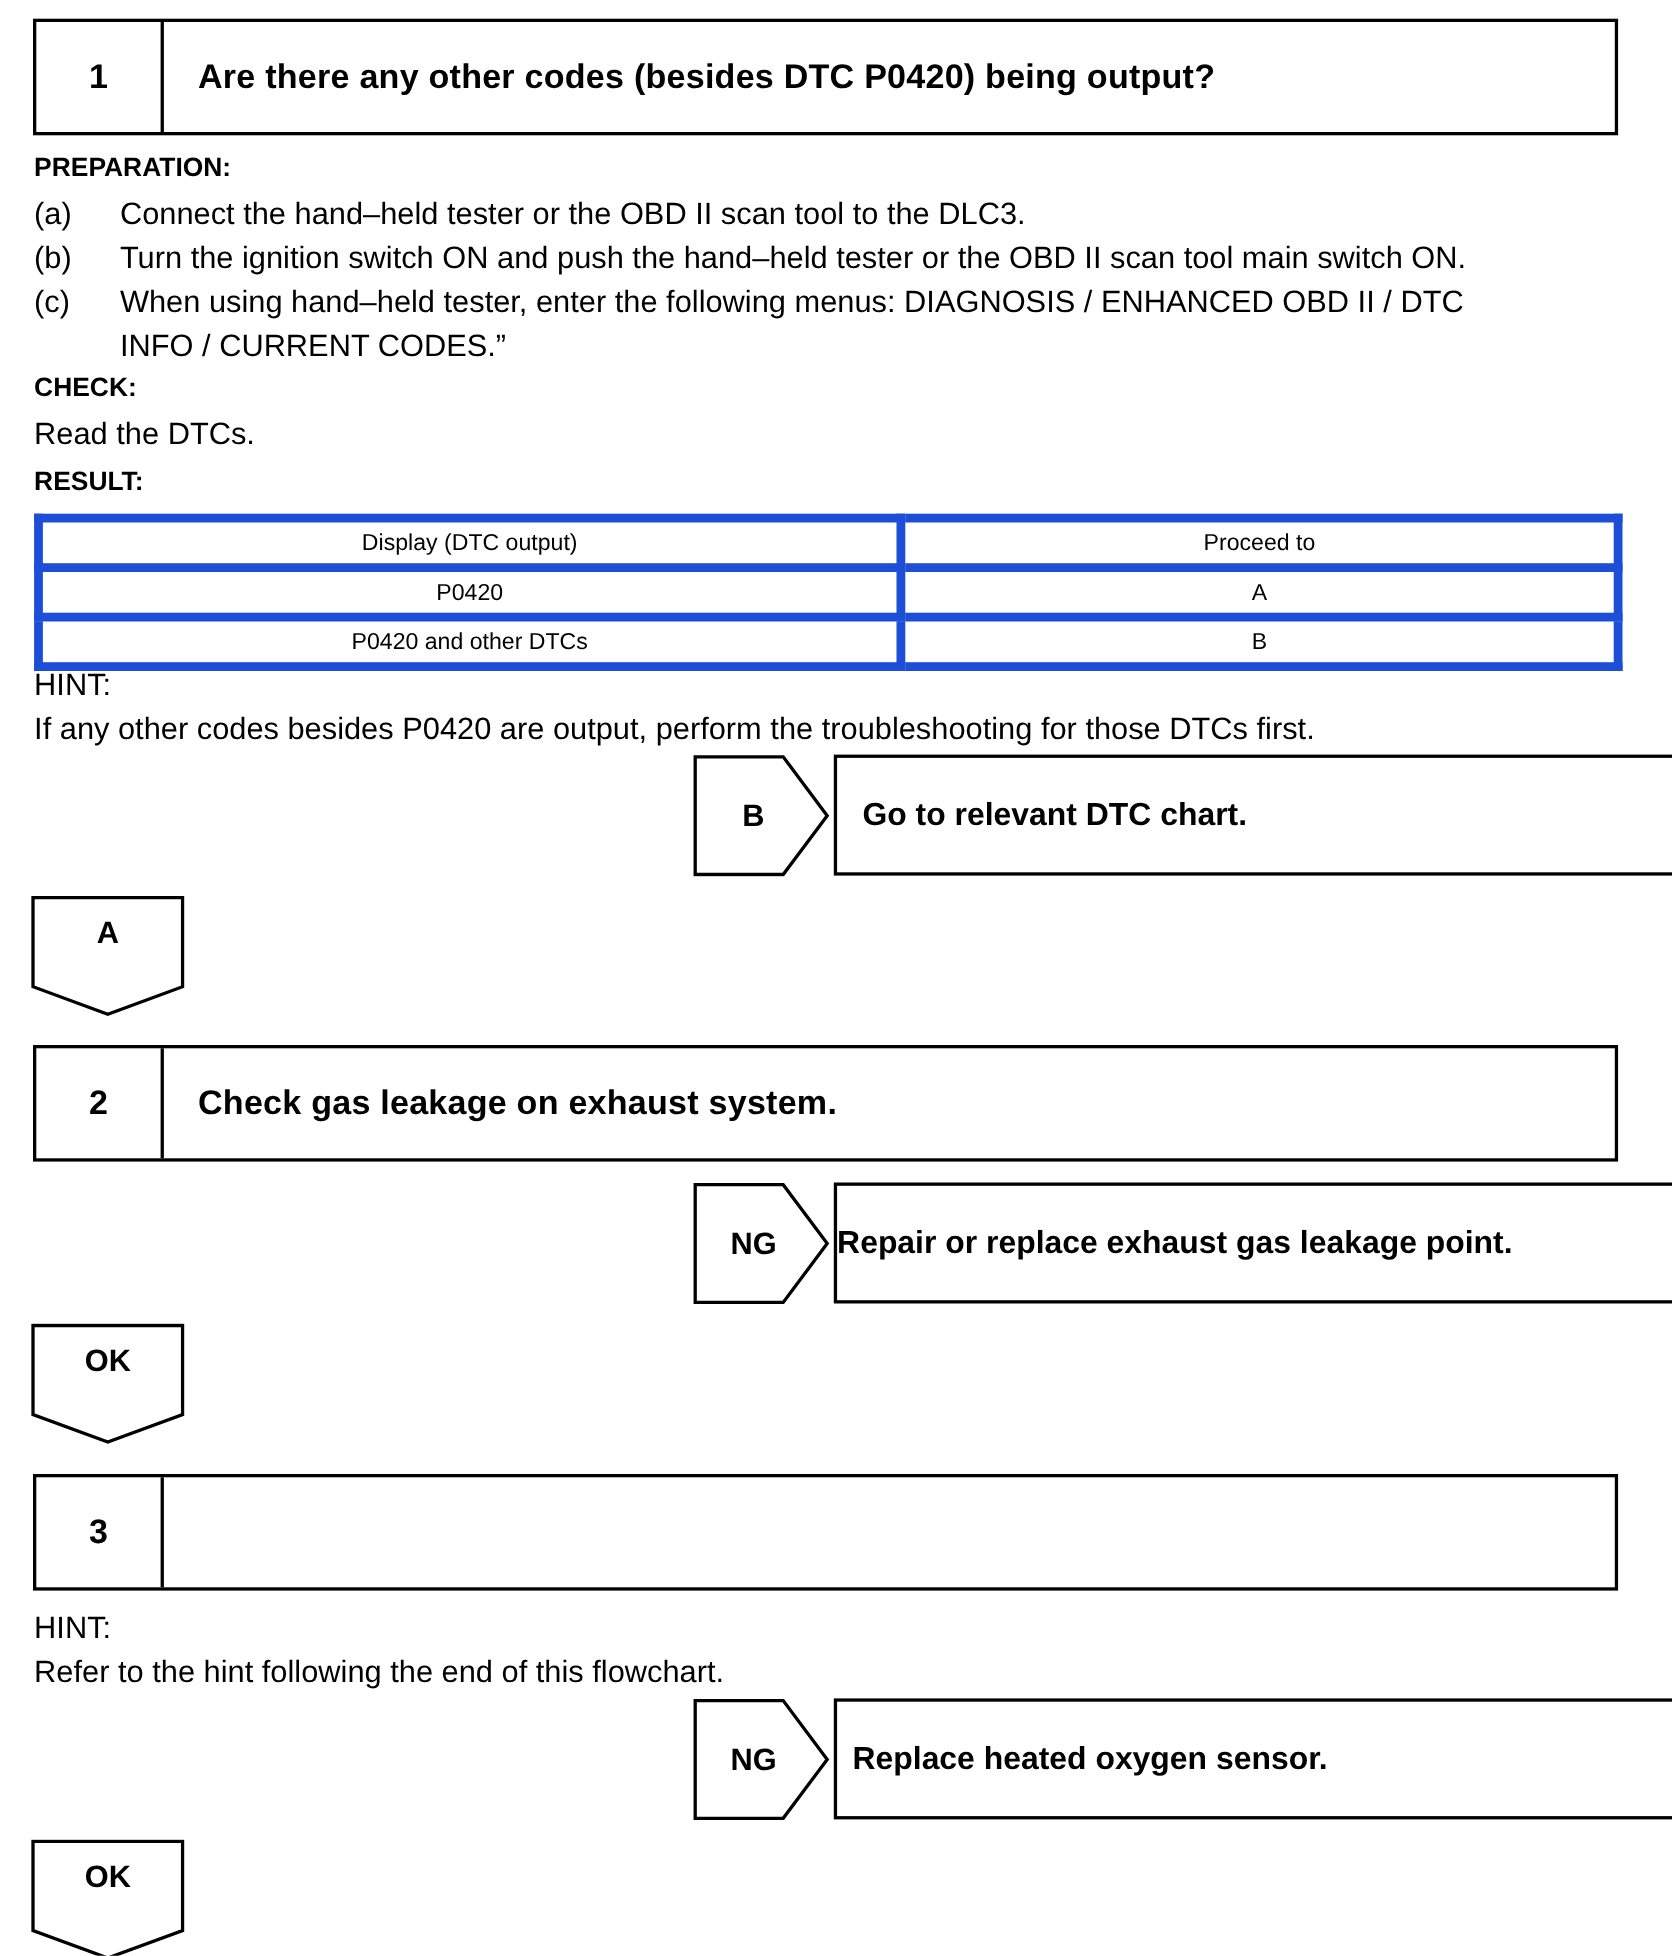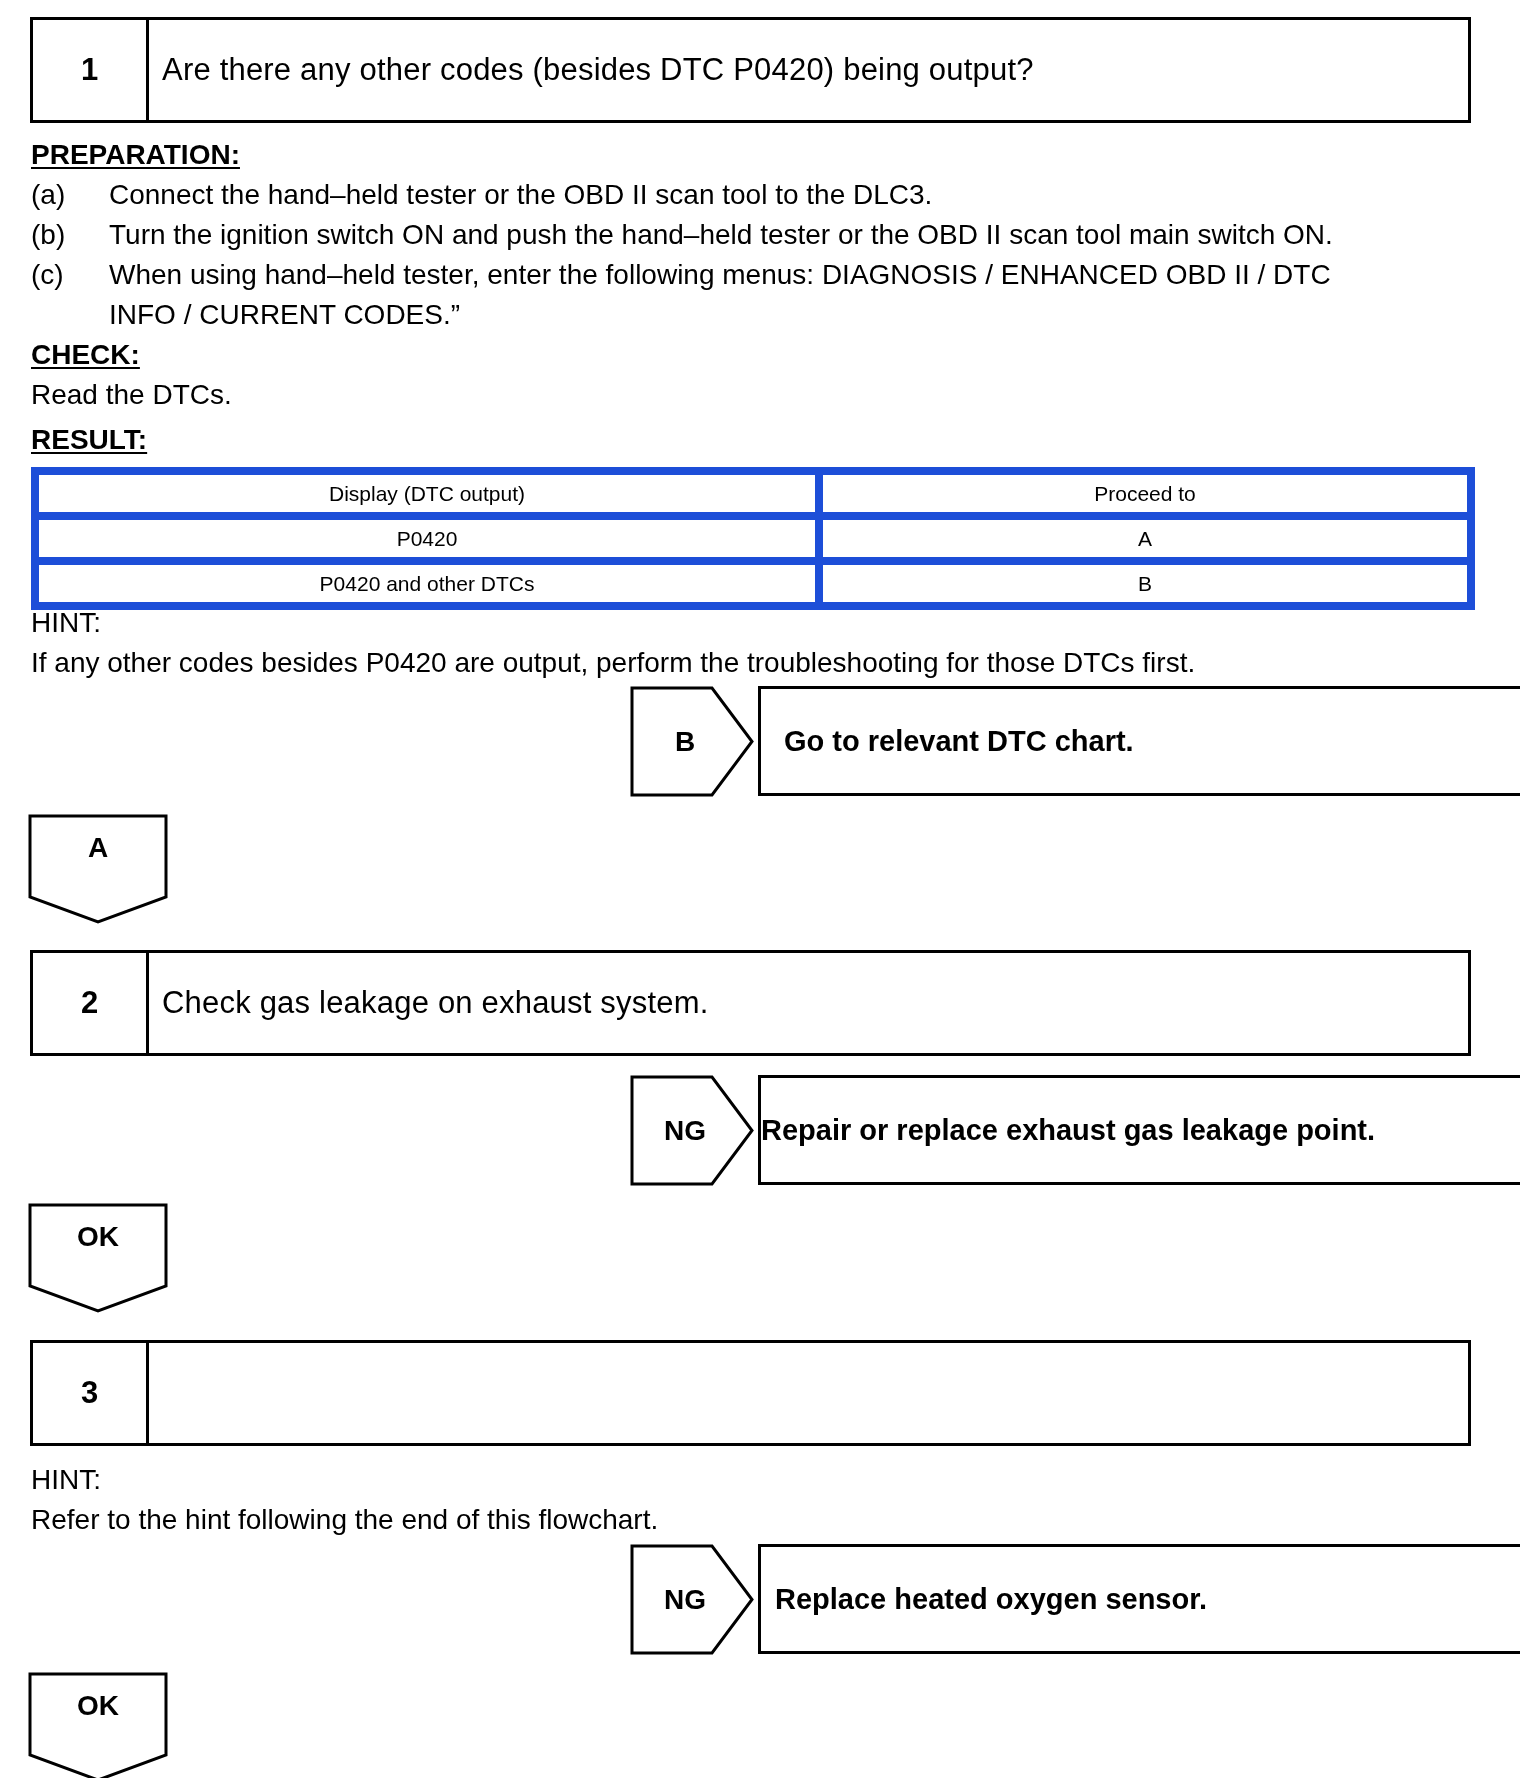--- a/index.html
+++ b/index.html
@@ -10,26 +10,26 @@
   .step-box {
     position: absolute; left: 30px; width: 1441px; height: 106px;
     border: 3px solid #000; box-sizing: border-box; display: flex;
   }
   .step-num {
     width: 113px; border-right: 3px solid #000; display: flex;
     align-items: center; justify-content: center;
     font-weight: bold; font-size: 31px;
   }
   .step-title {
-    flex: 1; display: flex; align-items: center; padding-left: 13px;
-    font-weight: normal; font-size: 31px; letter-spacing: 0.2px;
+    flex: 1; display: flex; align-items: center; padding-left: 31px;
+    font-weight: bold; font-size: 31px; letter-spacing: 0.2px;
   }
   .section-head {
-    position: absolute; left: 31px; font-weight: bold; font-size: 28px;
-    text-decoration: underline; text-underline-offset: 3px;
+    position: absolute; left: 31px; font-weight: bold; font-size: 24px;
+    text-underline-offset: 3px;
   }
   .body-text { position: absolute; left: 31px; font-size: 28px; white-space: nowrap; }
   .list-item { position: absolute; left: 31px; font-size: 28px; white-space: nowrap; }
   .list-item .marker { position: absolute; left: 0; }
   .list-item .txt { position: absolute; left: 78px; }
   table.result {
     position: absolute; left: 31px; top: 467px; width: 1444px;
     border-collapse: collapse; font-size: 21px;
   }
   table.result td {

